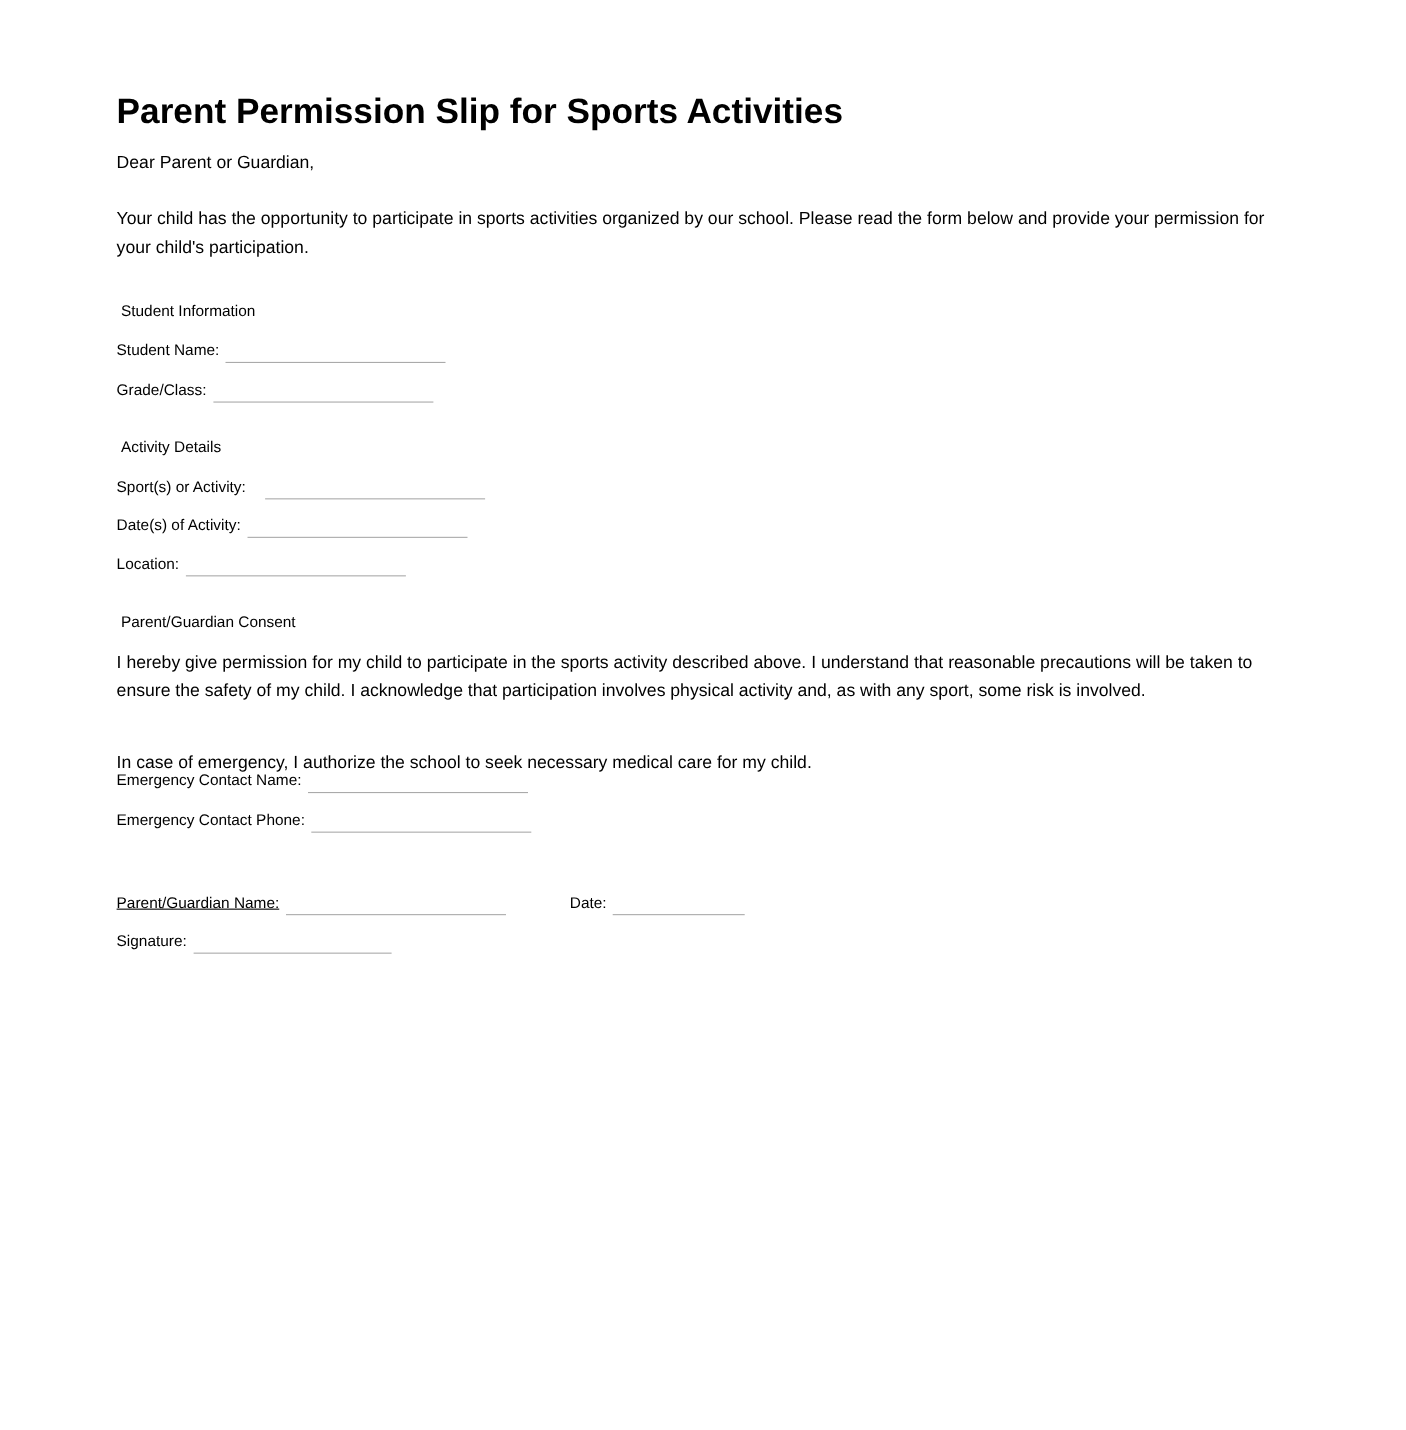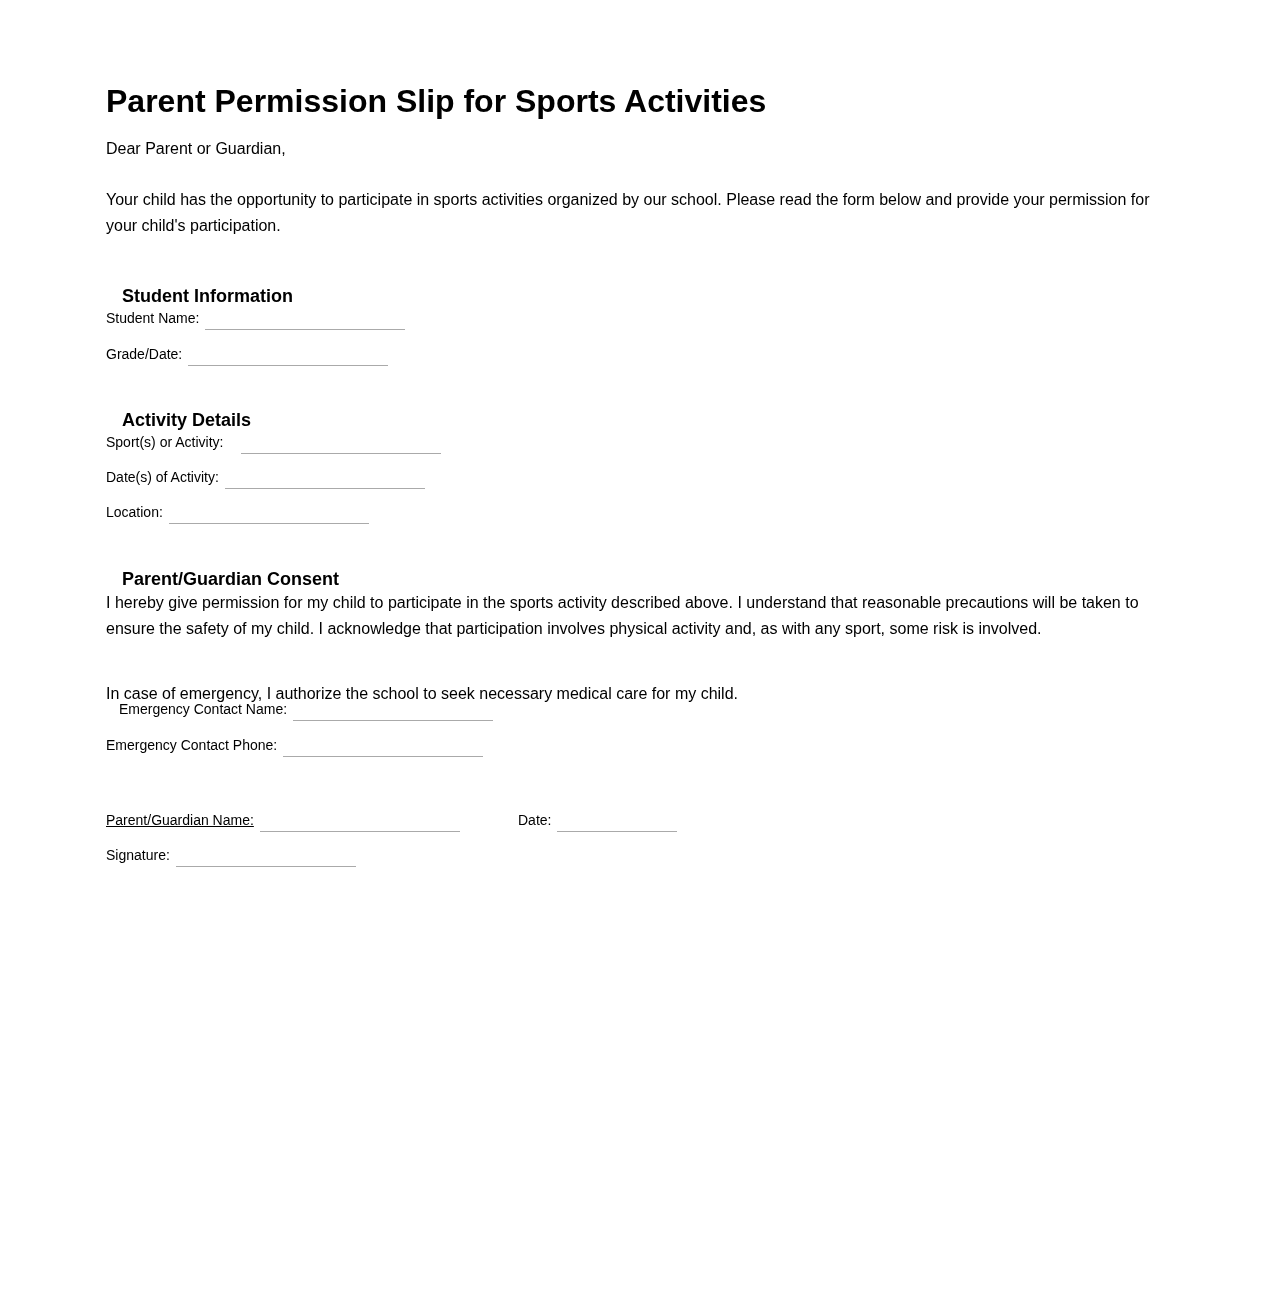--- a/index.html
+++ b/index.html
@@ -9,22 +9,22 @@
       color: #000;
     }
     .page { position: relative; padding: 0 0 0 106px; width: 1060px; }
     h1 {
       margin: 0; position: absolute; top: 83px; left: 106px;
       font-size: 32px; font-weight: bold; white-space: nowrap;
     }
     .abs { position: absolute; left: 106px; font-size: 16px; line-height: 26px; white-space: nowrap; }
     .para { position: absolute; left: 106px; width: 1060px; font-size: 16px; line-height: 25.5px; }
     h2 {
-      position: absolute; left: 106px; margin: 16px;
-      font-size: 18px; font-weight: bold; white-space: nowrap;
+      position: absolute; left: 106px; margin: 4px;
+      font-size: 14px; font-weight: normal; white-space: nowrap;
     }
     .field { position: absolute; left: 106px; font-size: 14px; white-space: nowrap; display: flex; align-items: flex-end; }
     .field .label { display: inline-block; }
     .field .line {
       display: inline-block; width: 200px; border-bottom: 1px solid #aaaaaa;
       margin-left: 6px; height: 14px; position: relative; top: 4px;
     }
     .field .line.short { width: 180px; }
     .field .line.date { width: 120px; }
   </style>
@@ -40,21 +40,21 @@
   <div class="para" style="top:187px;">Your child has the opportunity to participate in sports activities organized by our school. Please read the form below and provide your permission for your child's participation.</div>
 
   <h2 style="top:270px;">Student Information</h2>
 
   <div class="field" style="top:310px;">
     <span class="label">Student Name:</span>
     <span class="line"></span>
   </div>
 
   <div class="field" style="top:346px;">
-    <span class="label">Grade/Date:</span>
+    <span class="label">Grade/Class:</span>
     <span class="line"></span>
   </div>
 
   <h2 style="top:394px;text-align:right;">Activity Details</h2>
 
   <div class="field" style="top:434px;gap:12px;">
     <span class="label">Sport(s) or Activity:</span>
     <span class="line"></span>
   </div>
 
@@ -67,21 +67,21 @@
     <span class="label">Location:</span>
     <span class="line"></span>
   </div>
 
   <h2 style="top:553px;">Parent/Guardian Consent</h2>
 
   <div class="para" style="top:590px;">I hereby give permission for my child to participate in the sports activity described above. I understand that reasonable precautions will be taken to ensure the safety of my child. I acknowledge that participation involves physical activity and, as with any sport, some risk is involved.</div>
 
   <div class="abs" style="top:657px;margin-top:24px;">In case of emergency, I authorize the school to seek necessary medical care for my child.</div>
 
-  <div class="field" style="top:701px;margin-left:13px;">
+  <div class="field" style="top:701px;">
     <span class="label">Emergency Contact Name:</span>
     <span class="line"></span>
   </div>
 
   <div class="field" style="top:737px;">
     <span class="label">Emergency Contact Phone:</span>
     <span class="line"></span>
   </div>
 
   <div class="field" style="top:812px;text-decoration:underline;">

